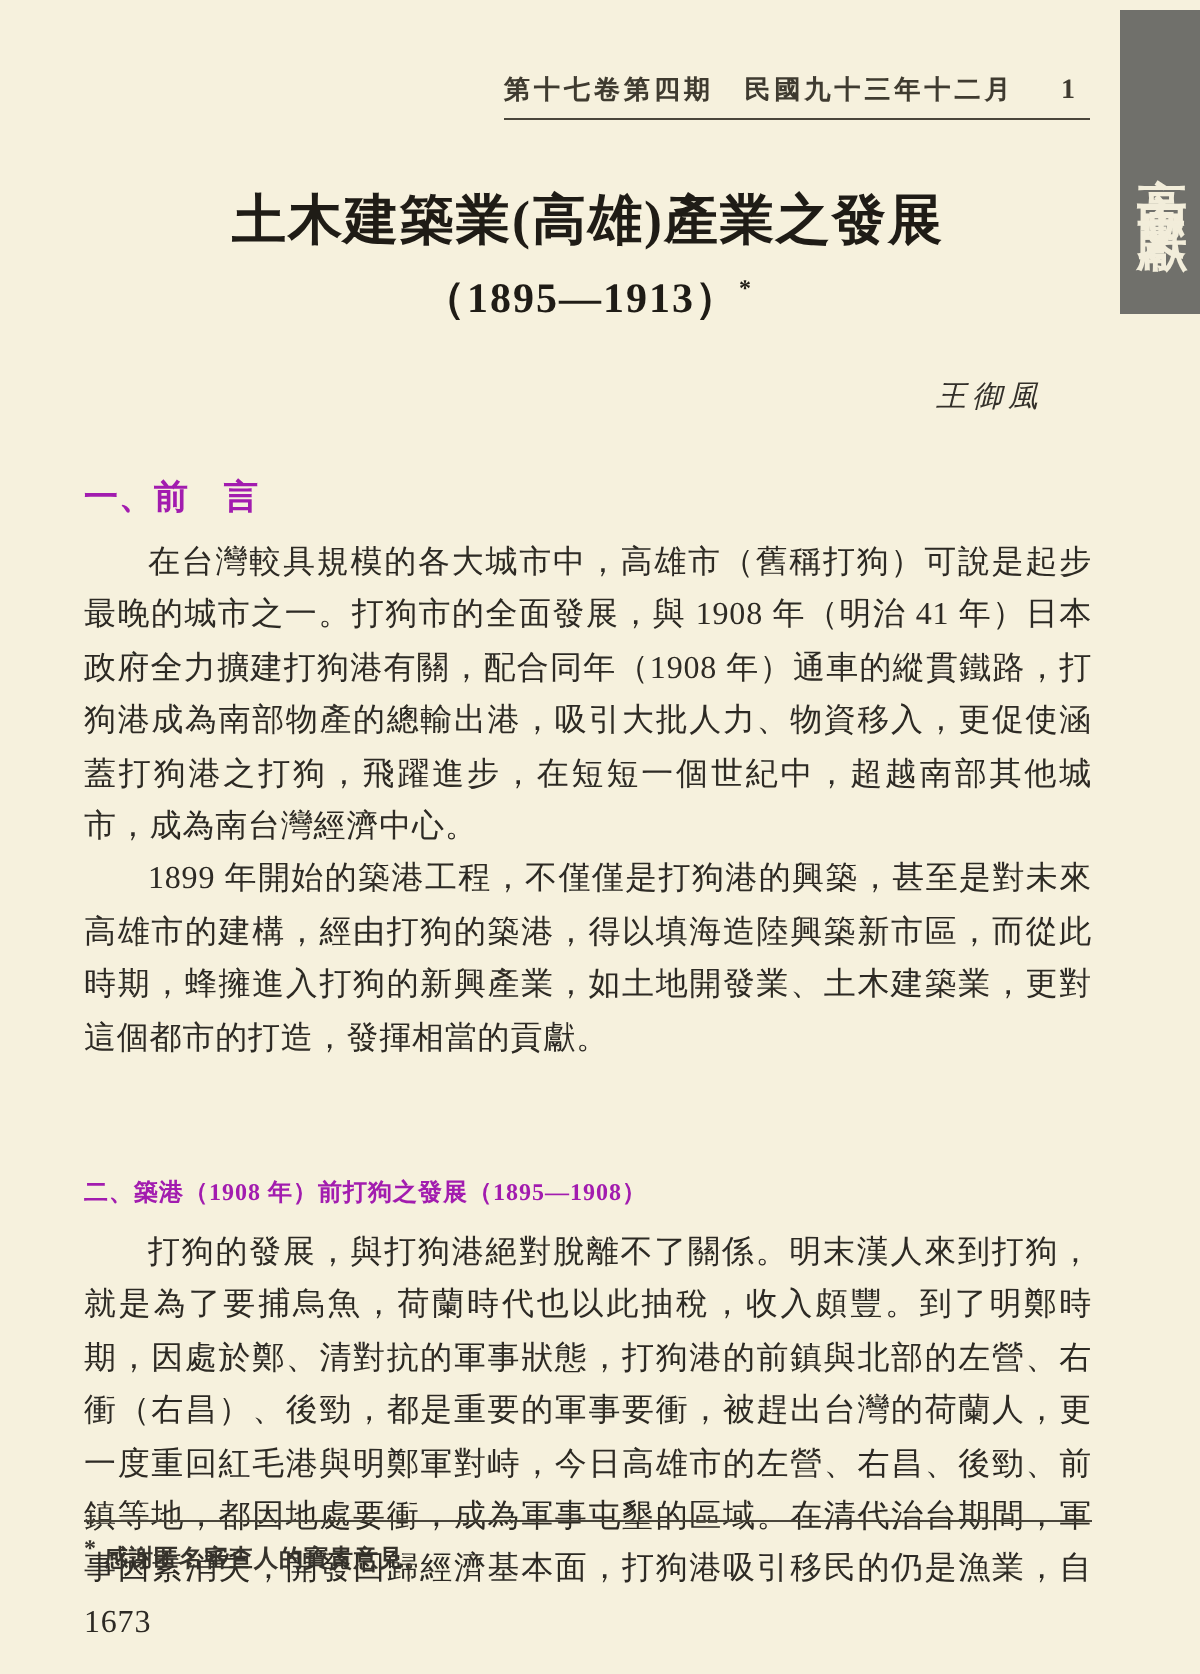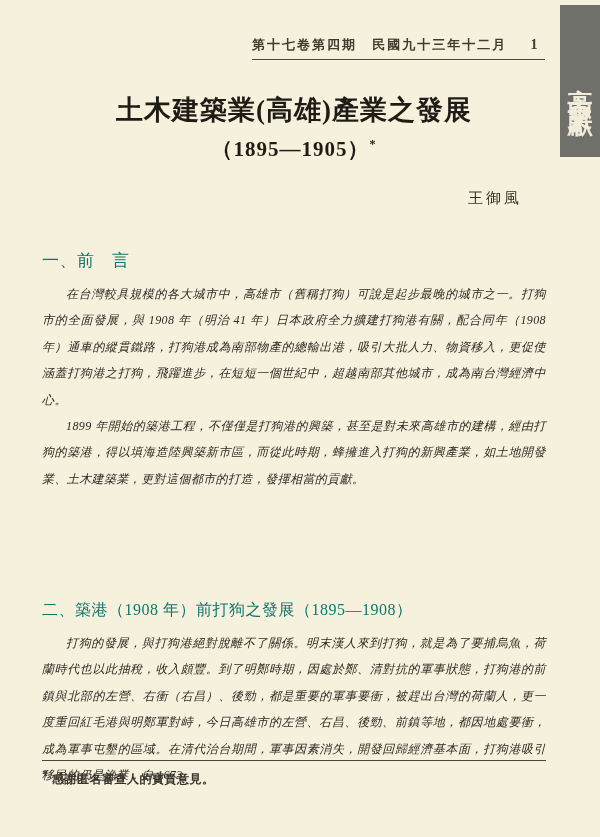--- a/index.html
+++ b/index.html
@@ -73,36 +73,35 @@
   }
 
   .author-line { top: 189px; text-align: right; padding-right: 24px; box-sizing: border-box;
     font-size: 15px; letter-spacing: 3px; color: #33302a; }
 
   .section-1 { top: 237px; }
   .section-2 { top: 588px; }
 
   .sec-heading {
     font-size: 17px;
-    font-weight: normal;
-    color: #0f766e;
+    font-weight: bold;
+    color: #a21caf;
     letter-spacing: 0.5px;
-    margin: 12px 0 9px 0;
+    margin: 0 0 9px 0;
   }
-  .section-2 .sec-heading { font-size: 16px; }
+  .section-2 .sec-heading { font-size: 12px; }
 
   .para {
-    font-size: 12px;
+    font-size: 16px;
     line-height: 26.4px;
     text-align: justify;
     text-indent: 2em;
     margin: 0;
     color: #2d2a24;
     letter-spacing: 0.4px;
-    font-style: italic;
   }
 
   
   .fnote {
     position: absolute;
     left: 42px; width: 504px; top: 760px;
     border-top: 1.6px solid #4a463b;
     padding-top: 6px;
     font-size: 12px;
     color: #36332c;
@@ -119,24 +118,24 @@
   </div>
 
   <div class="running-head">
     <span>第十七卷第四期</span>
     <span class="date">民國九十三年十二月</span>
     <span class="pageno">1</span>
   </div>
 
   <div class="col title-block" style="top:92px;">
     <h1 class="title-main">土木建築業(高雄)產業之發展</h1>
-    <div class="title-years"><span>（1895—1905）</span><sup>*</sup></div>
+    <div class="title-years"><span>（1895—1913）</span><sup>*</sup></div>
   </div>
 
-  <div class="col author-line" style="top:189px;">
+  <div class="col author-line" style="top:189px;font-style:italic;">
     <span>王御風</span>
   </div>
 
   <div class="col section-1" style="top:237px;">
     <h2 class="sec-heading">一、前　言</h2>
     <p class="para">在台灣較具規模的各大城市中，高雄市（舊稱打狗）可說是起步最晚的城市之一。打狗市的全面發展，與 1908 年（明治 41 年）日本政府全力擴建打狗港有關，配合同年（1908 年）通車的縱貫鐵路，打狗港成為南部物產的總輸出港，吸引大批人力、物資移入，更促使涵蓋打狗港之打狗，飛躍進步，在短短一個世紀中，超越南部其他城市，成為南台灣經濟中心。</p>
     <p class="para">1899 年開始的築港工程，不僅僅是打狗港的興築，甚至是對未來高雄市的建構，經由打狗的築港，得以填海造陸興築新市區，而從此時期，蜂擁進入打狗的新興產業，如土地開發業、土木建築業，更對這個都市的打造，發揮相當的貢獻。</p>
   </div>
 
   <div class="col section-2" style="top:588px;">

